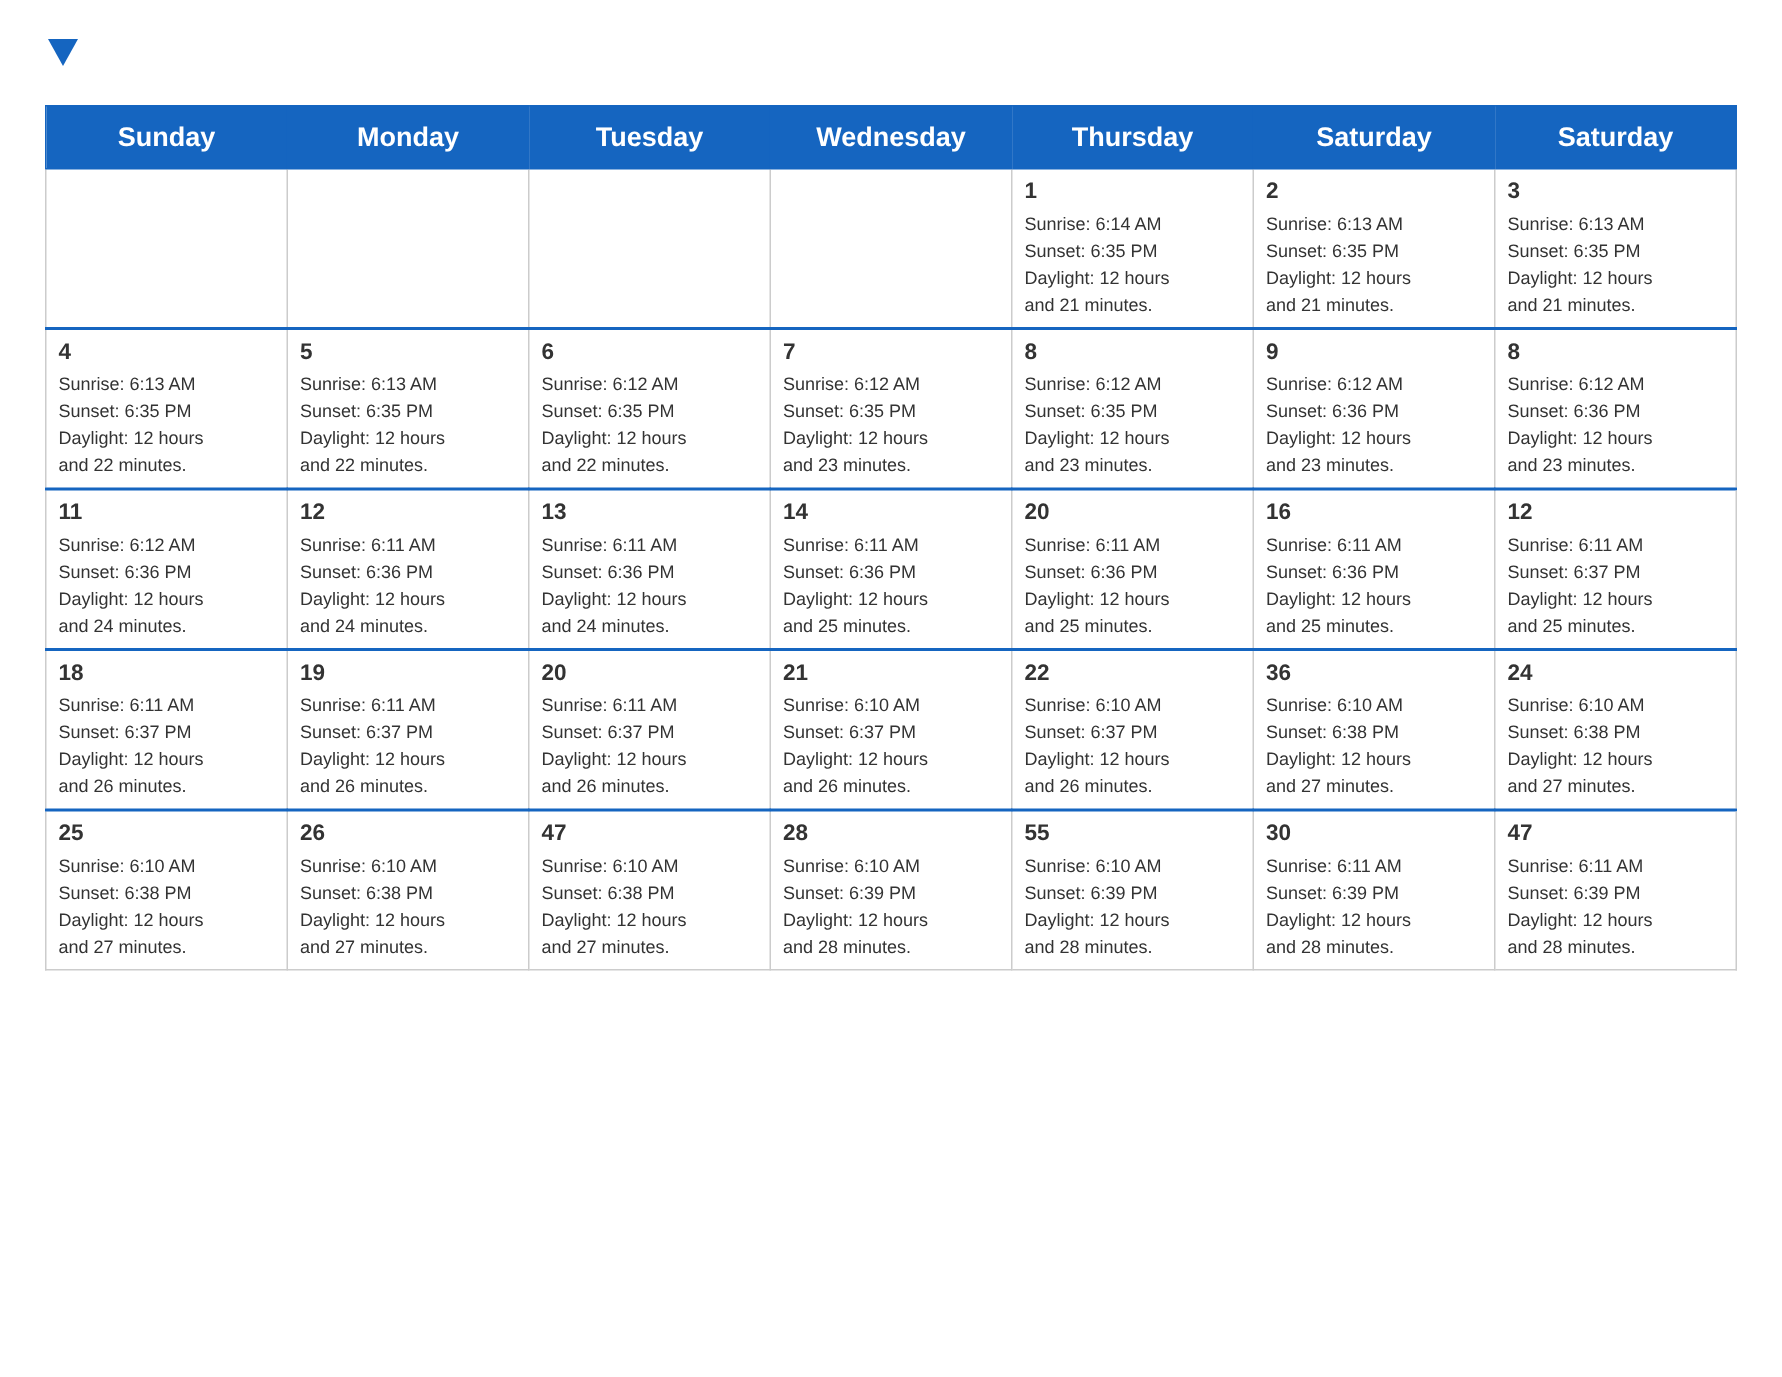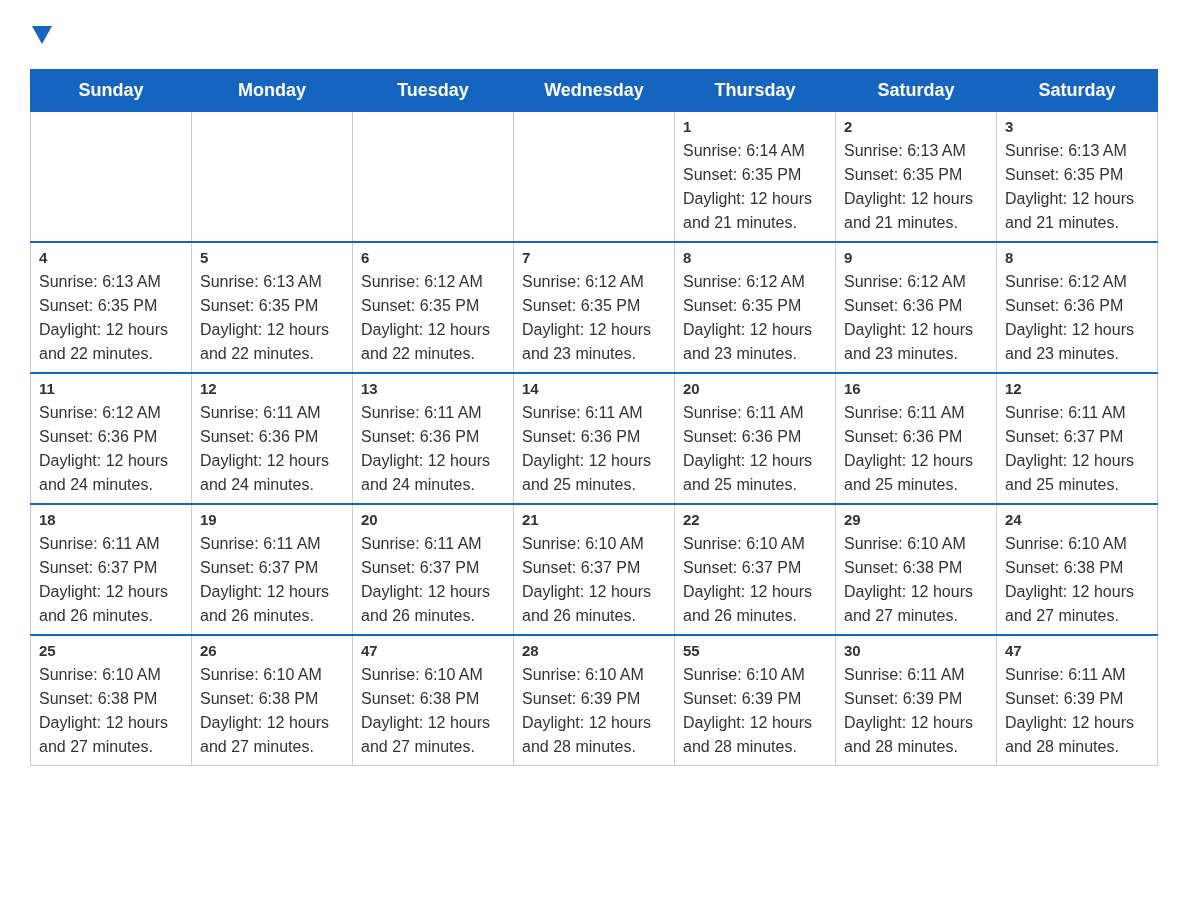--- a/index.html
+++ b/index.html
@@ -67,21 +67,21 @@
       min-height: 90px;
     }
     .day-num {
       font-size: 15px;
       font-weight: bold;
       color: #333;
       display: block;
       margin-bottom: 4px;
     }
     .day-info {
-      font-size: 16px;
+      font-size: 12px;
       color: #333;
       line-height: 1.5;
     }
     .empty-cell {
       background: #fff;
     }
     tbody tr {
       border-top: 2px solid #1565c0;
     }
     tbody tr td {
@@ -221,21 +221,21 @@
         </td>
         <td>
           <span class="day-num">21</span>
           <div class="day-info">Sunrise: 6:10 AM<br>Sunset: 6:37 PM<br>Daylight: 12 hours<br>and 26 minutes.</div>
         </td>
         <td>
           <span class="day-num">22</span>
           <div class="day-info">Sunrise: 6:10 AM<br>Sunset: 6:37 PM<br>Daylight: 12 hours<br>and 26 minutes.</div>
         </td>
         <td>
-          <span class="day-num">29</span>
+          <span class="day-num">36</span>
           <div class="day-info">Sunrise: 6:10 AM<br>Sunset: 6:38 PM<br>Daylight: 12 hours<br>and 27 minutes.</div>
         </td>
         <td>
           <span class="day-num">24</span>
           <div class="day-info">Sunrise: 6:10 AM<br>Sunset: 6:38 PM<br>Daylight: 12 hours<br>and 27 minutes.</div>
         </td>
       </tr>
       <tr>
         <td>
           <span class="day-num">25</span>

